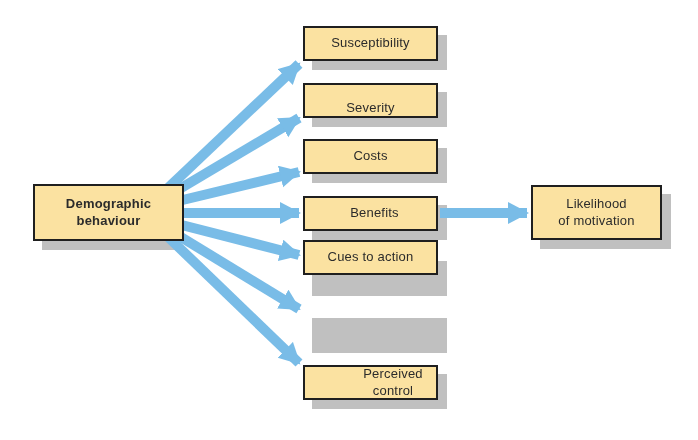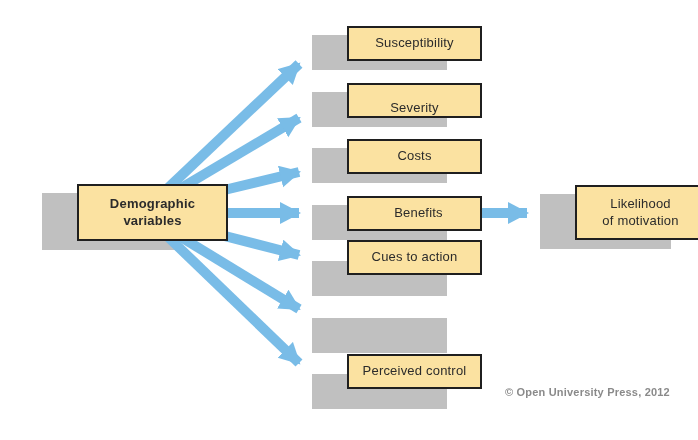--- a/index.html
+++ b/index.html
@@ -35,21 +35,20 @@
     z-index: 3;
     display: flex;
     flex-direction: column;
     align-items: center;
     justify-content: center;
     text-align: center;
     color: #2b2b2b;
     font-size: 13px;
     line-height: 1.25;
     letter-spacing: 0.2px;
-    margin-left: 44px;
   }
   .factor {
     left: 303px;
     width: 135px;
     height: 35px;
   }
   #source-box {
     left: 33px;
     top: 184px;
     width: 151px;
@@ -99,42 +98,41 @@
     <line x1="166" y1="204" x2="299" y2="172" stroke="#79bce7" stroke-width="10" marker-end="url(#ah)"></line>
     <line x1="166" y1="213" x2="299" y2="213" stroke="#79bce7" stroke-width="10" marker-end="url(#ah)"></line>
     <line x1="166" y1="221" x2="299" y2="255" stroke="#79bce7" stroke-width="10" marker-end="url(#ah)"></line>
     <line x1="166" y1="228" x2="299" y2="309" stroke="#79bce7" stroke-width="10" marker-end="url(#ah)"></line>
     <line x1="166" y1="235" x2="299" y2="363" stroke="#79bce7" stroke-width="10" marker-end="url(#ah)"></line>
     <line x1="440" y1="213" x2="527" y2="213" stroke="#79bce7" stroke-width="10" marker-end="url(#ah)"></line>
   </svg>
 
   <div class="node" id="source-box">
     <span>Demographic</span>
-    <span>variables</span>
+    <span>behaviour</span>
   </div>
 
   <div class="node factor" style="top:26px;">
     <span>Susceptibility</span>
   </div>
   <div class="node factor" style="top:83px;justify-content:flex-end;">
     <span>Severity</span>
   </div>
   <div class="node factor" style="top:139px;text-align:center;">
     <span>Costs</span>
   </div>
   <div class="node factor" style="top:196px;padding-left:8px;">
     <span>Benefits</span>
   </div>
   <div class="node factor" style="top:240px;">
     <span>Cues to action</span>
   </div>
-  <div class="node factor" style="top:354px;">
+  <div class="node factor" style="top:365px;padding-left:45px;">
     <span>Perceived control</span>
   </div>
 
   <div class="node" id="outcome-box">
     <span>Likelihood</span>
     <span>of motivation</span>
   </div>
 
-  <div id="credit">© Open University Press, 2012</div>
 
 </div>
 
 </body></html>

